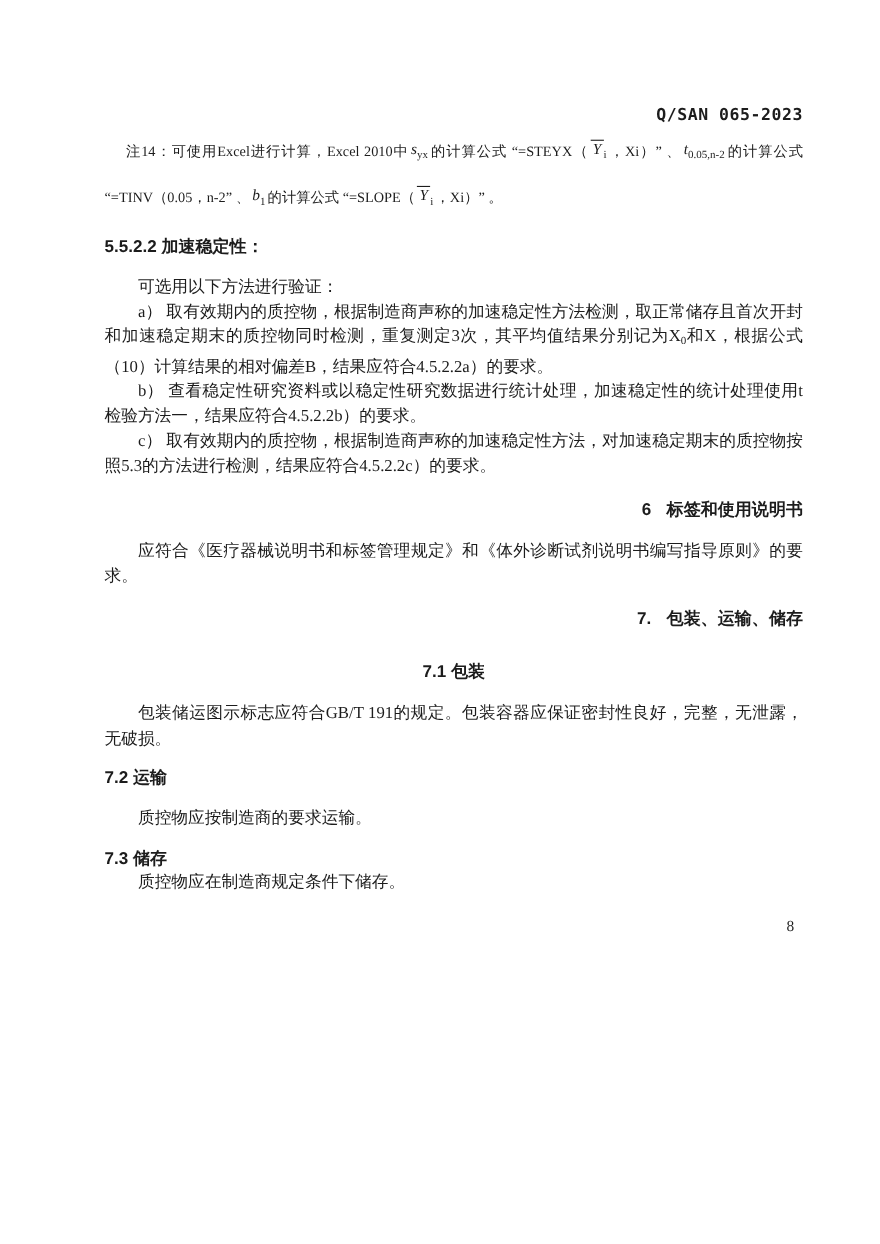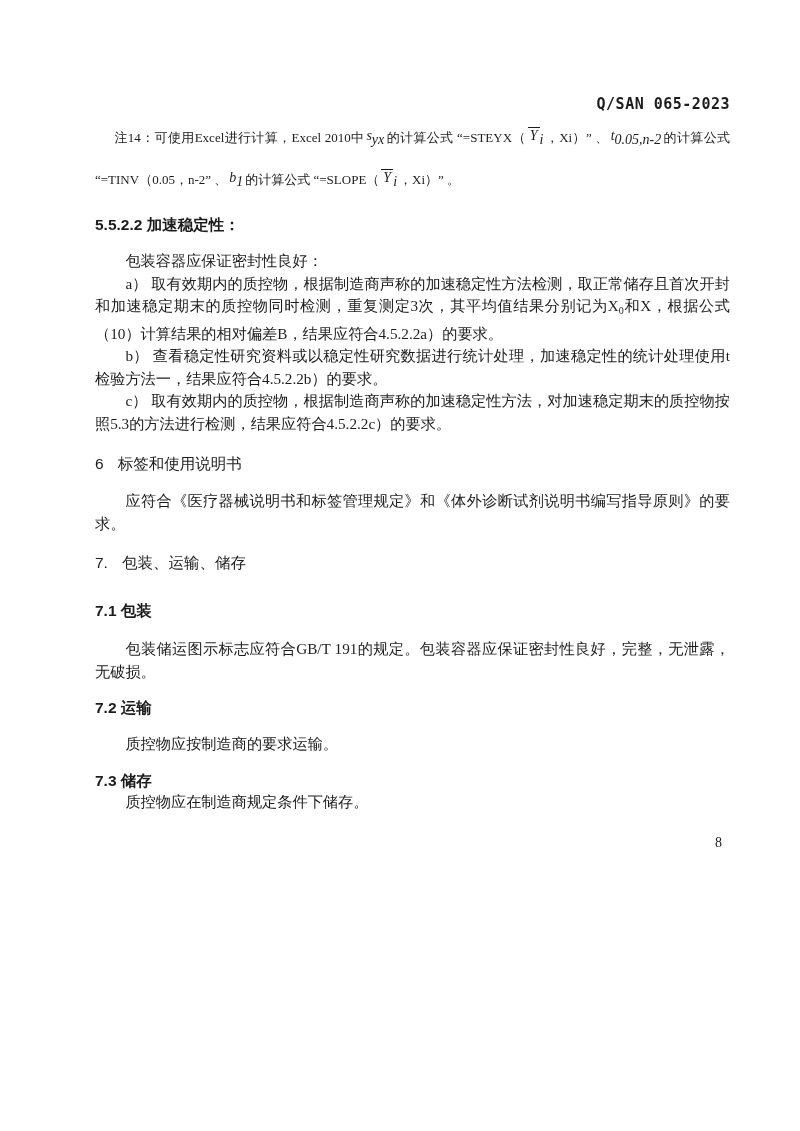--- a/index.html
+++ b/index.html
@@ -42,22 +42,21 @@
   .fm {
     font-family: "Liberation Serif", "DejaVu Serif", serif;
     display: inline-block;
     vertical-align: 2px;
     text-indent: 0;
     line-height: 1;
     margin: 0 2px;
   }
   .fm i { font-style: italic; font-size: 14px; }
   .fm sub {
-    font-size: 14px;
-    font-style: italic;
+    font-size: 10px;
     vertical-align: -4px;
     line-height: 1;
   }
   .ol {
     display: inline-block;
     border-top: 1.4px solid #1c1c1c;
     padding: 1px 2px 0 2px;
     line-height: 1;
   }
   
@@ -70,31 +69,32 @@
   .para sub { font-size: 10px; vertical-align: -3px; }
   
   .h-sub {
     font-family: "Liberation Sans", "DejaVu Sans", sans-serif;
     font-weight: bold;
     font-size: 15.5px;
     line-height: 20px;
   }
   .h-main {
     font-family: "Liberation Sans", "DejaVu Sans", sans-serif;
-    font-weight: normal;
+    font-weight: bold;
     font-size: 15.5px;
     line-height: 20px;
+    text-align: right;
   }
   .h-main .h-num { display: inline-block; margin-right: 14px; }
   .mt-note-head { margin-top: 14px; }
   .mt-intro { margin-top: 15px; }
   .mt-h6 { margin-top: 19px; }
   .mt-b6 { margin-top: 16px; }
   .mt-h7 { margin-top: 18px; }
-  .mt-h71 { margin-top: 28px; }
+  .mt-h71 { margin-top: 28px; text-align: center; }
   .mt-b71 { margin-top: 17px; }
   .mt-h72 { margin-top: 15px; }
   .mt-b72 { margin-top: 15px; }
   .mt-h73 { margin-top: 15px; }
   .mt-b73 { }
   
   .page-footer {
     position: absolute;
     right: 78px;
     bottom: 13px;
@@ -111,21 +111,21 @@
     <div class="doc-header">
       <span>Q/SAN 065-2023</span>
     </div>
 
     <p class="note">
       <span class="note-label">注14：</span><span>可使用Excel进行计算，Excel 2010中</span><span class="fm"><i>s</i><sub>yx</sub></span><span>的计算公式 “=STEYX（</span><span class="fm"><span class="ol"><i>Y</i></span><sub>i</sub></span><span>，Xi）” 、</span><span class="fm"><i>t</i><sub>0.05,n-2</sub></span><span>的计算公式 “=TINV</span><span>（0.05，n-2” 、</span><span class="fm"><i>b</i><sub>1</sub></span><span>的计算公式 “=SLOPE（</span><span class="fm"><span class="ol"><i>Y</i></span><sub>i</sub></span><span>，Xi）” 。</span>
     </p>
 
     <div class="h-sub mt-note-head">5.5.2.2 加速稳定性：</div>
 
-    <p class="para mt-intro">包装容器应保证密封性良好：</p>
+    <p class="para mt-intro">可选用以下方法进行验证：</p>
 
     <p class="para"><span>a） 取有效期内的质控物，根据制造商声称的加速稳定性方法检测，取正常储存且首次开封和加速稳定期末的质控物同时检测，重复测定3次，其平均值结果分别记为X</span><sub>0</sub><span>和X，根据公式（10）计算结果的相对偏差B，结果应符合4.5.2.2a）的要求。</span></p>
 
     <p class="para">b） 查看稳定性研究资料或以稳定性研究数据进行统计处理，加速稳定性的统计处理使用t检验方法一，结果应符合4.5.2.2b）的要求。</p>
 
     <p class="para">c） 取有效期内的质控物，根据制造商声称的加速稳定性方法，对加速稳定期末的质控物按照5.3的方法进行检测，结果应符合4.5.2.2c）的要求。</p>
 
     <div class="h-main mt-h6"><span class="h-num">6</span><span>标签和使用说明书</span></div>
 
     <p class="para mt-b6">应符合《医疗器械说明书和标签管理规定》和《体外诊断试剂说明书编写指导原则》的要求。</p>

